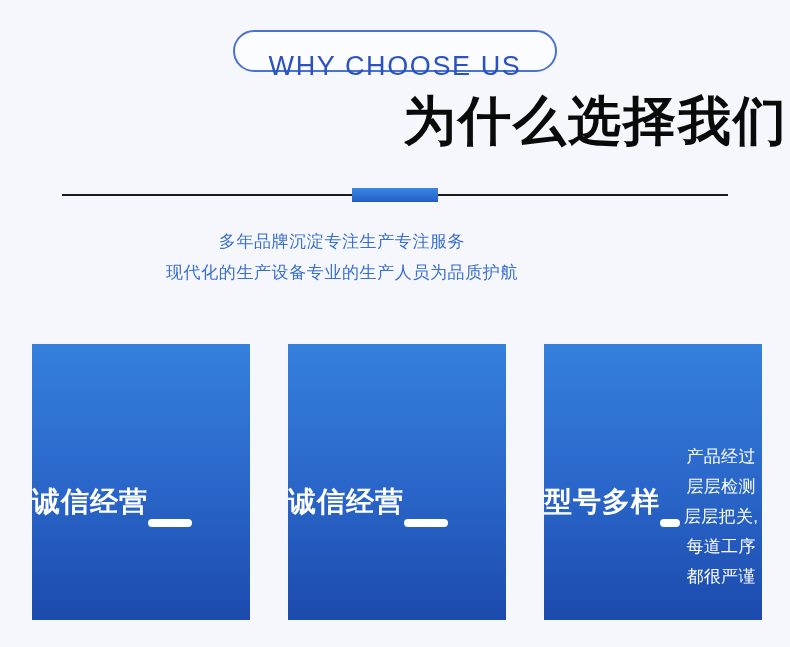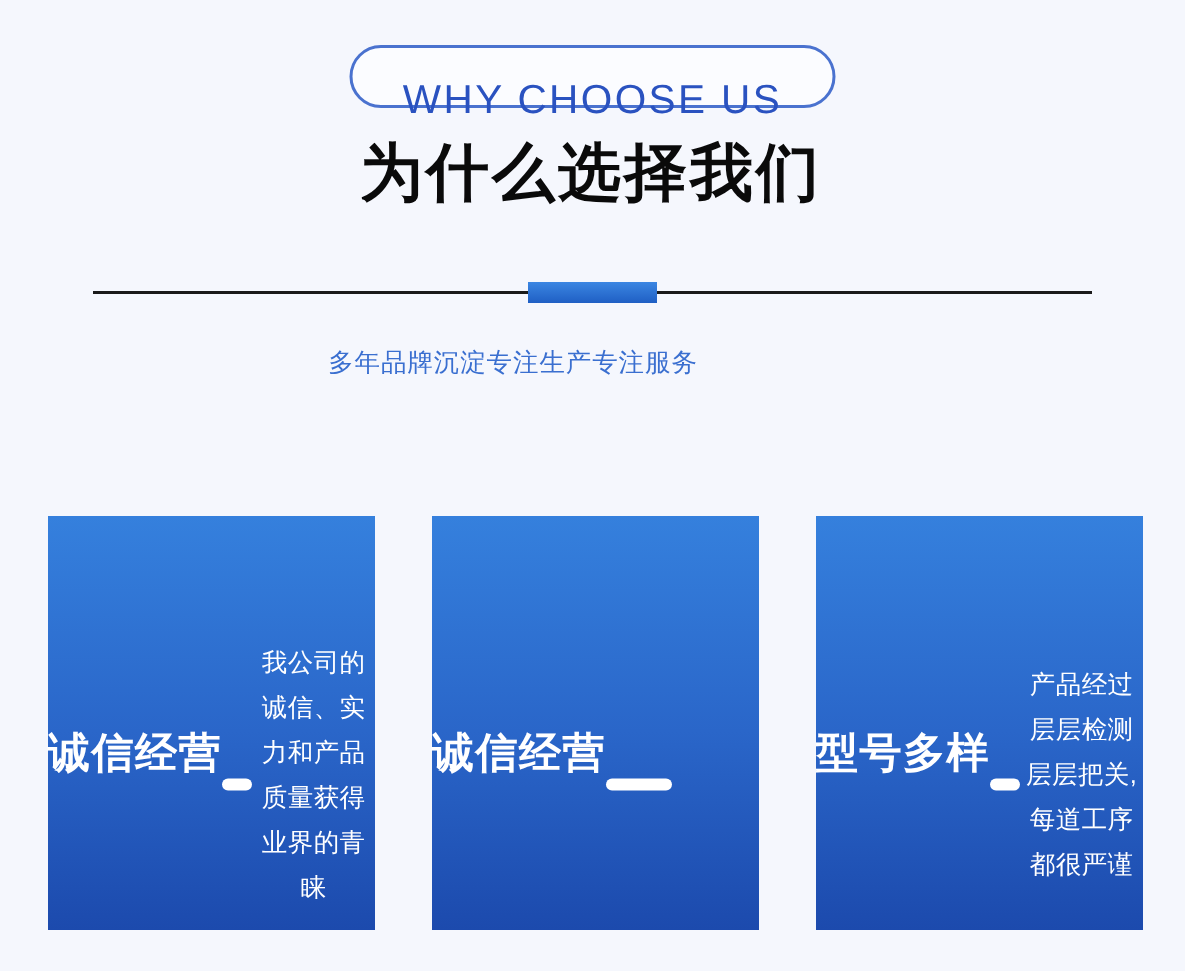--- a/index.html
+++ b/index.html
@@ -50,22 +50,22 @@
     white-space: nowrap;
     margin-top: 30px;
   }
 
   
   .main-title {
     position: absolute;
     top: 92px;
     left: 0;
     width: 788px;
-    text-align: center;
-    font-size: 42px;
+    text-align: right;
+    font-size: 53px;
     font-weight: bold;
     color: #0a0a0a;
     letter-spacing: 2px;
     line-height: 1.1;
     white-space: nowrap;
   }
 
   
   .rule-wrap {
     position: absolute;
@@ -165,28 +165,28 @@
 
   <div class="main-title">为什么选择我们</div>
 
   <div class="rule-wrap">
     <div class="rule-line"></div>
     <div class="rule-chip"></div>
   </div>
 
   <div class="subtitles">
     <div class="subtitle-line">多年品牌沉淀专注生产专注服务</div>
+    <div class="subtitle-line">现代化的生产设备专业的生产人员为品质护航</div>
   </div>
 
   <div class="cards">
 
     <div class="card">
       <div class="card-title">诚信经营</div>
       <div class="card-divider"></div>
-      <div class="card-body">我公司的诚信、实力和产品质量获得业界的青睐</div>
     </div>
 
     <div class="card">
       <div class="card-title">诚信经营</div>
       <div class="card-divider"></div>
     </div>
 
     <div class="card">
       <div class="card-title">型号多样</div>
       <div class="card-divider"></div>

